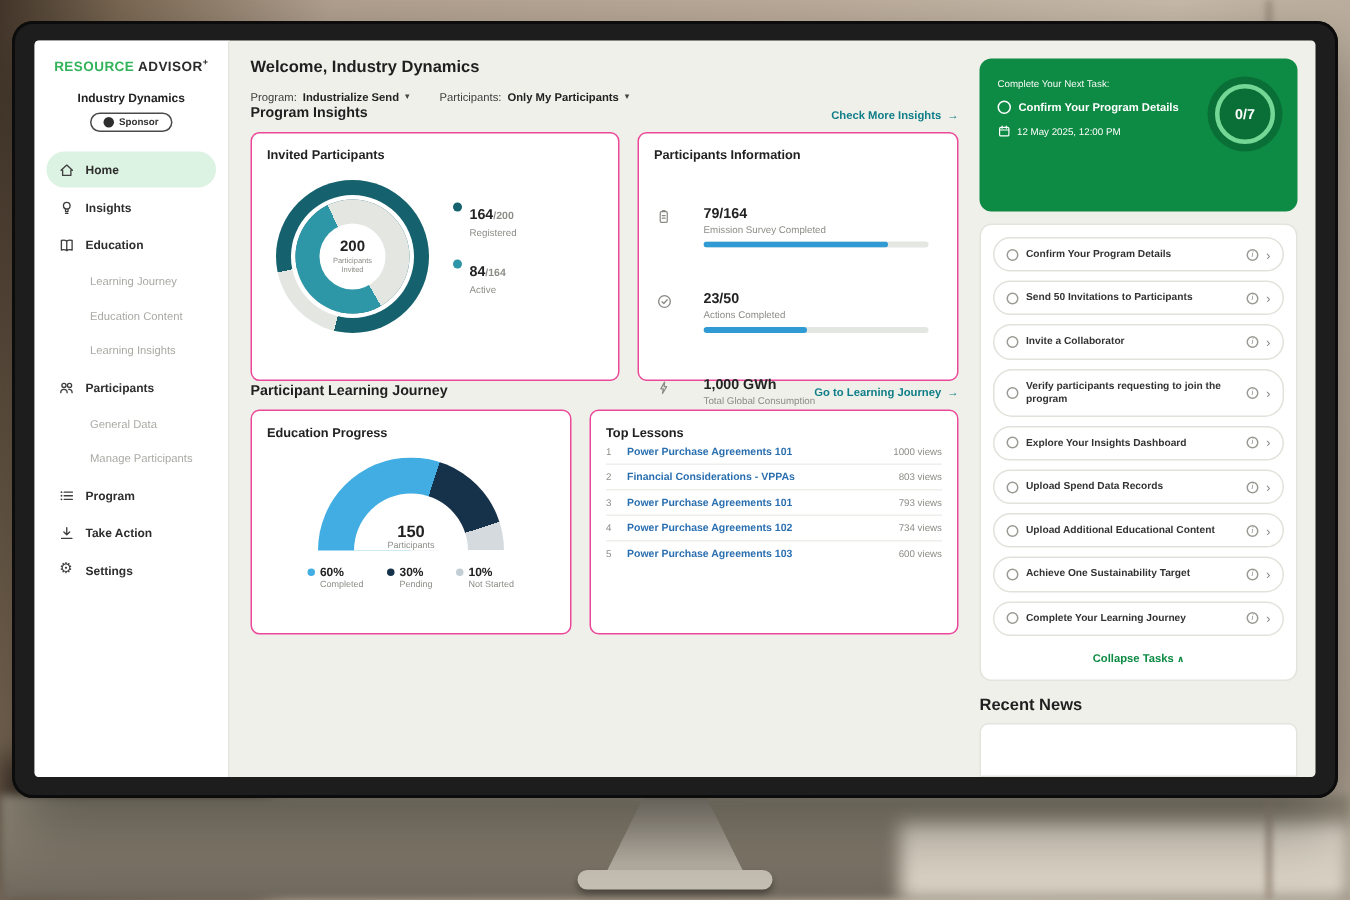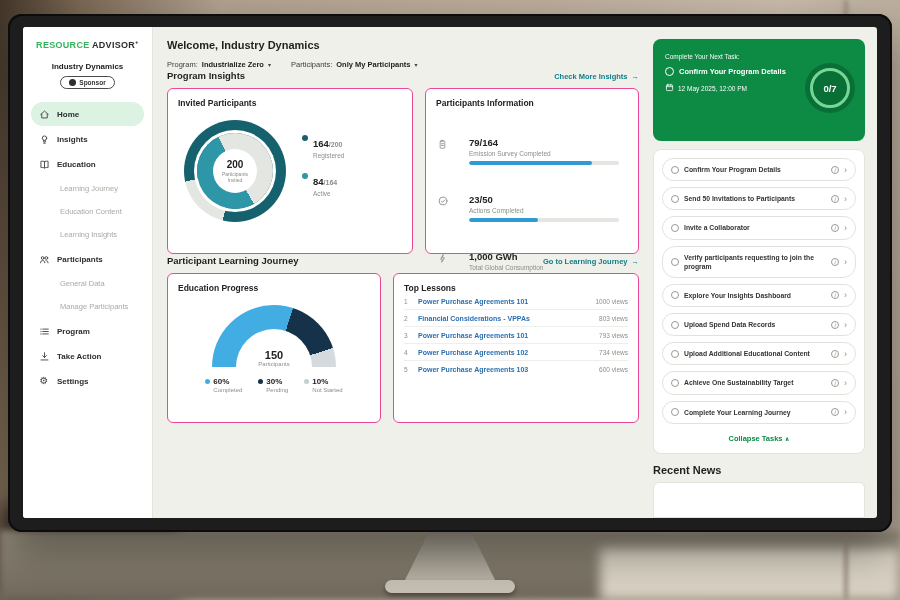--- a/index.html
+++ b/index.html
@@ -115,21 +115,21 @@
 
   
   .right { flex:1; padding:12px 12px 0 0; display:flex; flex-direction:column; }
   .todo-green { position:relative; background:#0d8a43; border-radius:8px; padding:10px 12px; color:#fff; height:102px; flex:none; }
   .todo-title { font-size:11px; font-weight:bold; }
   .todo-sub { font-size:6.5px; margin-top:4px; opacity:.95; }
   .todo-next { display:flex; align-items:center; gap:5px; margin-top:7px; }
   .w-check { width:9px; height:9px; border:1.3px solid #fff; border-radius:50%; flex:none; cursor:pointer; }
   .todo-next-label { font-size:7.5px; font-weight:bold; width:118px; }
   .todo-due { display:flex; align-items:center; gap:4px; margin-top:7px; font-size:6.5px; }
-  .ring-wrap { position:absolute; right:10px; top:24px; width:50px; height:50px; border-radius:50%;
+  .ring-wrap { position:absolute; right:10px; top:12px; width:50px; height:50px; border-radius:50%;
     background:#0a6f36; display:flex; align-items:center; justify-content:center;text-align:center; }
   .ring { width:40px; height:40px; border-radius:50%; border:3px solid #74d795; display:flex; align-items:center; justify-content:center; }
   .ring-val { font-size:9.5px; font-weight:bold; color:#fff; }
 
   .todo-list { background:#fff; border:1px solid #e4e4de; border-radius:8px; margin-top:8px; padding:8px 8px 4px; flex:none; }
   .task-pill { display:flex; align-items:center; gap:5px; border:1px solid #e2e2dc; border-radius:13px;
     padding:6px 8px; margin-bottom:6px; cursor:pointer; background:#fff; }
   .t-check { width:8px; height:8px; border:1.2px solid #9a9a94; border-radius:50%; flex:none; }
   .t-label { flex:1; font-size:6.8px; font-weight:bold; color:#333; line-height:1.35; }
   .t-info { width:8px; height:8px; border:1px solid #9a9a94; border-radius:50%; color:#8a8a86;
@@ -229,21 +229,21 @@
       </div>
     </nav>
   </aside>
 
   <div class="main">
     <div class="page-title">Welcome, Industry Dynamics</div>
 
     <div class="filters">
       <div class="filter">
         <span>Program:</span>
-        <b>Industrialize Zero</b>
+        <b>Industrialize Send</b>
         <span class="chev">▾</span>
       </div>
       <div class="filter">
         <span>Participants:</span>
         <b>Only My Participants</b>
         <span class="chev">▾</span>
       </div>
     </div>
 
     <div class="sec-head">

